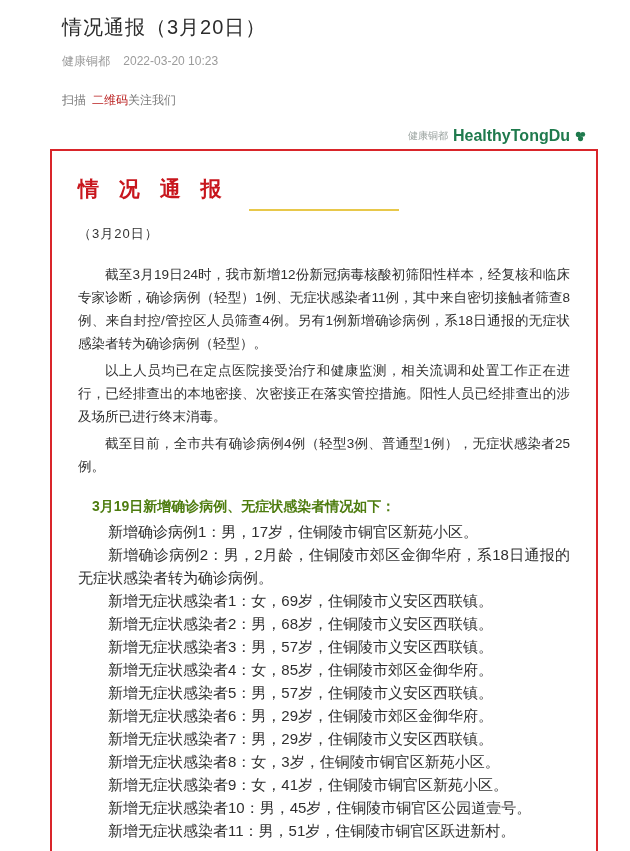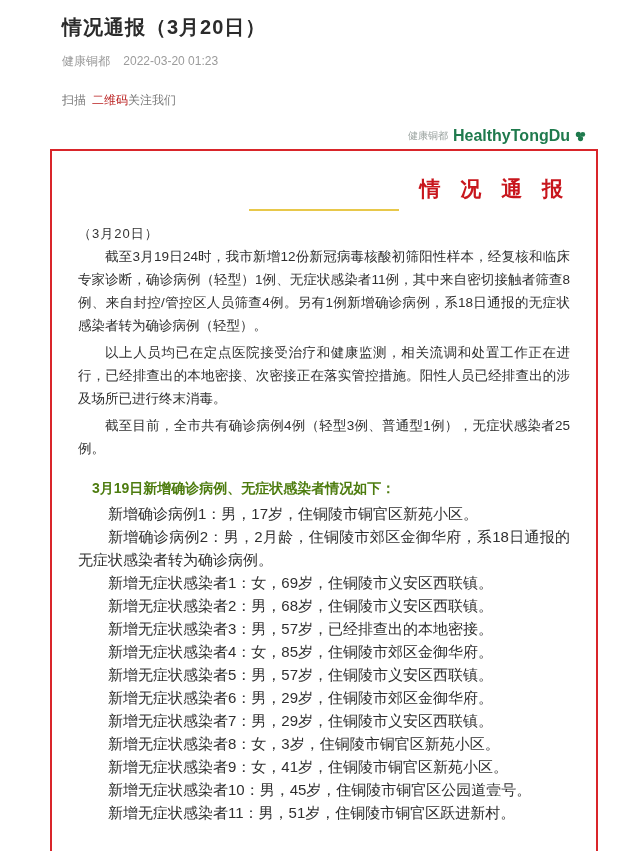--- a/index.html
+++ b/index.html
@@ -16,21 +16,21 @@
   }
   .page {
     width: 630px;
     height: 851px;
     position: relative;
     box-sizing: border-box;
     padding: 0 20px;
   }
   .article-title {
     font-size: 20px;
-    font-weight: bold;
+    font-weight: normal;
     color: #2b2b2b;
     padding: 14px 0 0 42px;
     letter-spacing: 1px;
   }
   .meta-row {
     padding: 12px 0 0 42px;
     font-size: 12px;
     color: #9b9b9b;
   }
   .meta-source {
@@ -77,21 +77,21 @@
   .notice-box {
     margin: 0 12px 0 30px;
     border: 2px solid #d9252a;
     box-sizing: border-box;
     padding: 16px 26px 18px 26px;
     background: #ffffff;
     height: 710px;
     position: relative;
   }
   .notice-title {
-    text-align: right;
+    text-align: left;
     color: #c8161d;
     font-size: 21px;
     font-weight: bold;
     letter-spacing: 7px;
     padding-top: 8px;
   }
   .title-underline {
     width: 150px;
     height: 2px;
     background: #e8c84a;
@@ -103,21 +103,21 @@
     color: #333;
     margin-top: 14px;
     letter-spacing: 1px;
   }
   .para {
     font-size: 13.5px;
     line-height: 23px;
     color: #2f2f2f;
     text-align: justify;
     text-indent: 2em;
-    margin-top: 2px;
+    margin-top: 20px;
   }
   .para.tight {
     margin-top: 4px;
   }
   .section-head {
     font-size: 14px;
     font-weight: bold;
     color: #4d7c0f;
     margin-top: 16px;
     text-indent: 1em;
@@ -139,21 +139,21 @@
 </style>
 </head>
 <body>
 
 <div class="page">
 
   <div class="article-title">情况通报（3月20日）</div>
 
   <div class="meta-row">
     <span class="meta-source">健康铜都</span>
-    <span class="meta-date">2022-03-20 01:23</span>
+    <span class="meta-date">2022-03-20 10:23</span>
   </div>
 
   <div class="qr-row">
     <span>扫描</span><a class="qr-link" href="#">二维码</a><span>关注我们</span>
   </div>
 
   <div class="brand-row">
     <span class="brand-cn">健康铜都</span>
     <span class="brand-en">HealthyTongDu</span>
     <span class="brand-mark">
@@ -175,21 +175,21 @@
     <div class="para tight">以上人员均已在定点医院接受治疗和健康监测，相关流调和处置工作正在进行，已经排查出的本地密接、次密接正在落实管控措施。阳性人员已经排查出的涉及场所已进行终末消毒。</div>
     <div class="para tight">截至目前，全市共有确诊病例4例（轻型3例、普通型1例），无症状感染者25例。</div>
 
     <div class="section-head">3月19日新增确诊病例、无症状感染者情况如下：</div>
 
     <div class="list-block">
       <div class="case-line">新增确诊病例1：男，17岁，住铜陵市铜官区新苑小区。</div>
       <div class="case-line wrap">新增确诊病例2：男，2月龄，住铜陵市郊区金御华府，系18日通报的无症状感染者转为确诊病例。</div>
       <div class="case-line">新增无症状感染者1：女，69岁，住铜陵市义安区西联镇。</div>
       <div class="case-line">新增无症状感染者2：男，68岁，住铜陵市义安区西联镇。</div>
-      <div class="case-line">新增无症状感染者3：男，57岁，已经排查出的本地密接。</div>
+      <div class="case-line">新增无症状感染者3：男，57岁，住铜陵市义安区西联镇。</div>
       <div class="case-line">新增无症状感染者4：女，85岁，住铜陵市郊区金御华府。</div>
       <div class="case-line">新增无症状感染者5：男，57岁，住铜陵市义安区西联镇。</div>
       <div class="case-line">新增无症状感染者6：男，29岁，住铜陵市郊区金御华府。</div>
       <div class="case-line">新增无症状感染者7：男，29岁，住铜陵市义安区西联镇。</div>
       <div class="case-line">新增无症状感染者8：女，3岁，住铜陵市铜官区新苑小区。</div>
       <div class="case-line">新增无症状感染者9：女，41岁，住铜陵市铜官区新苑小区。</div>
       <div class="case-line">新增无症状感染者10：男，45岁，住铜陵市铜官区公园道壹号。</div>
       <div class="case-line">新增无症状感染者11：男，51岁，住铜陵市铜官区跃进新村。</div>
     </div>
 

